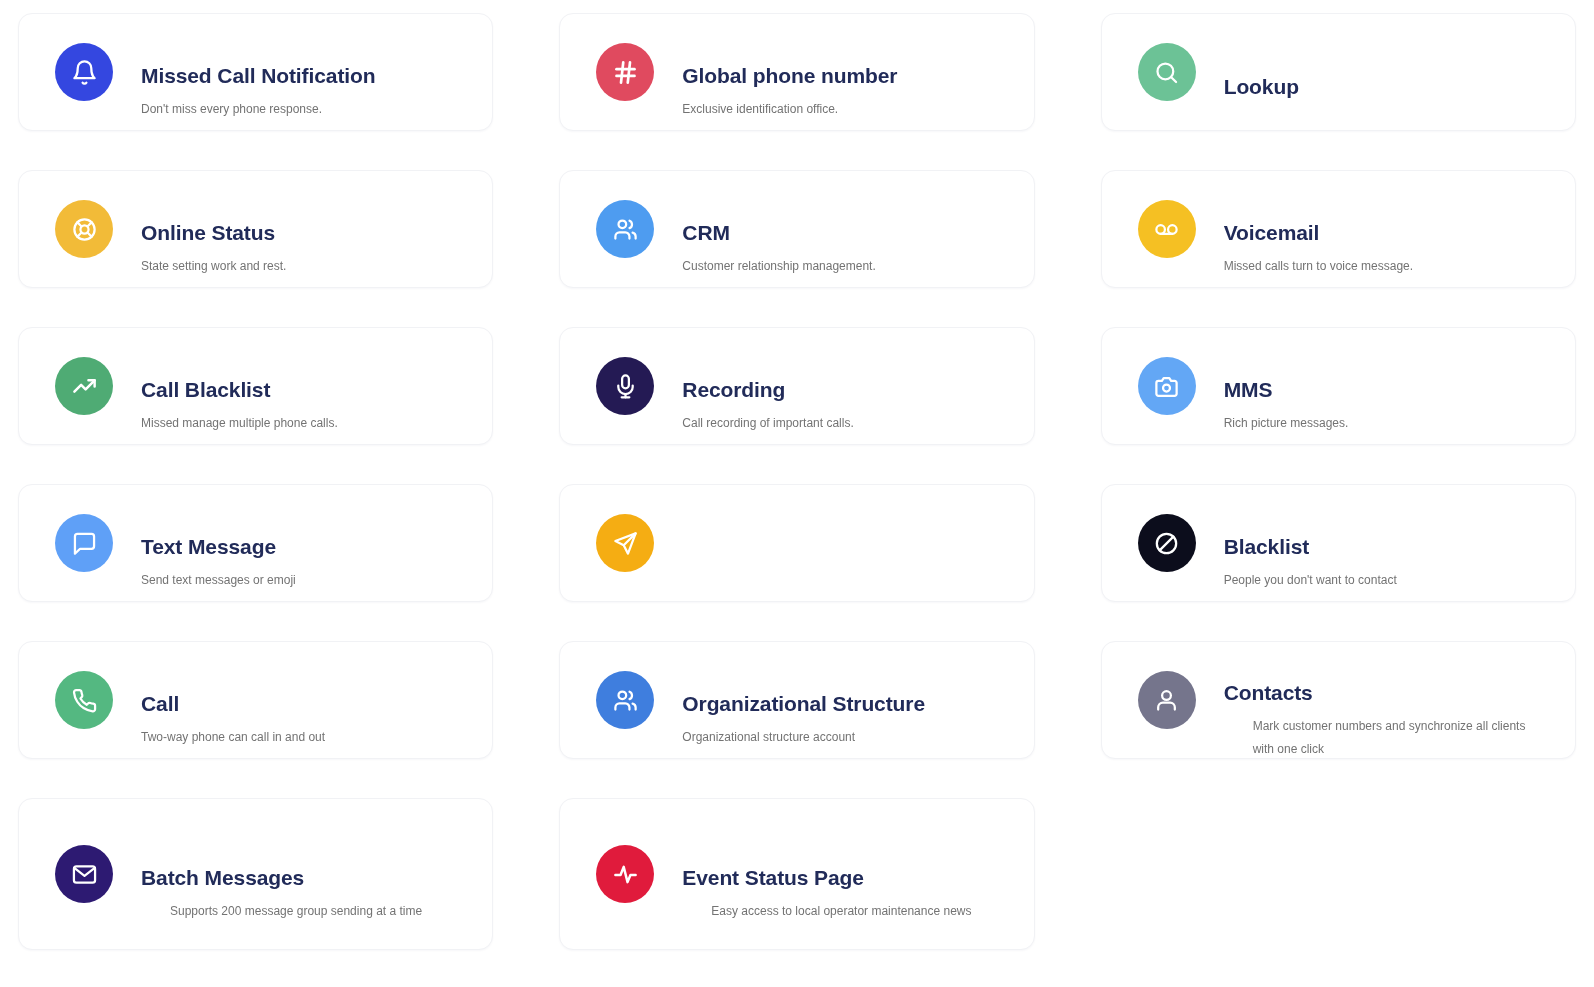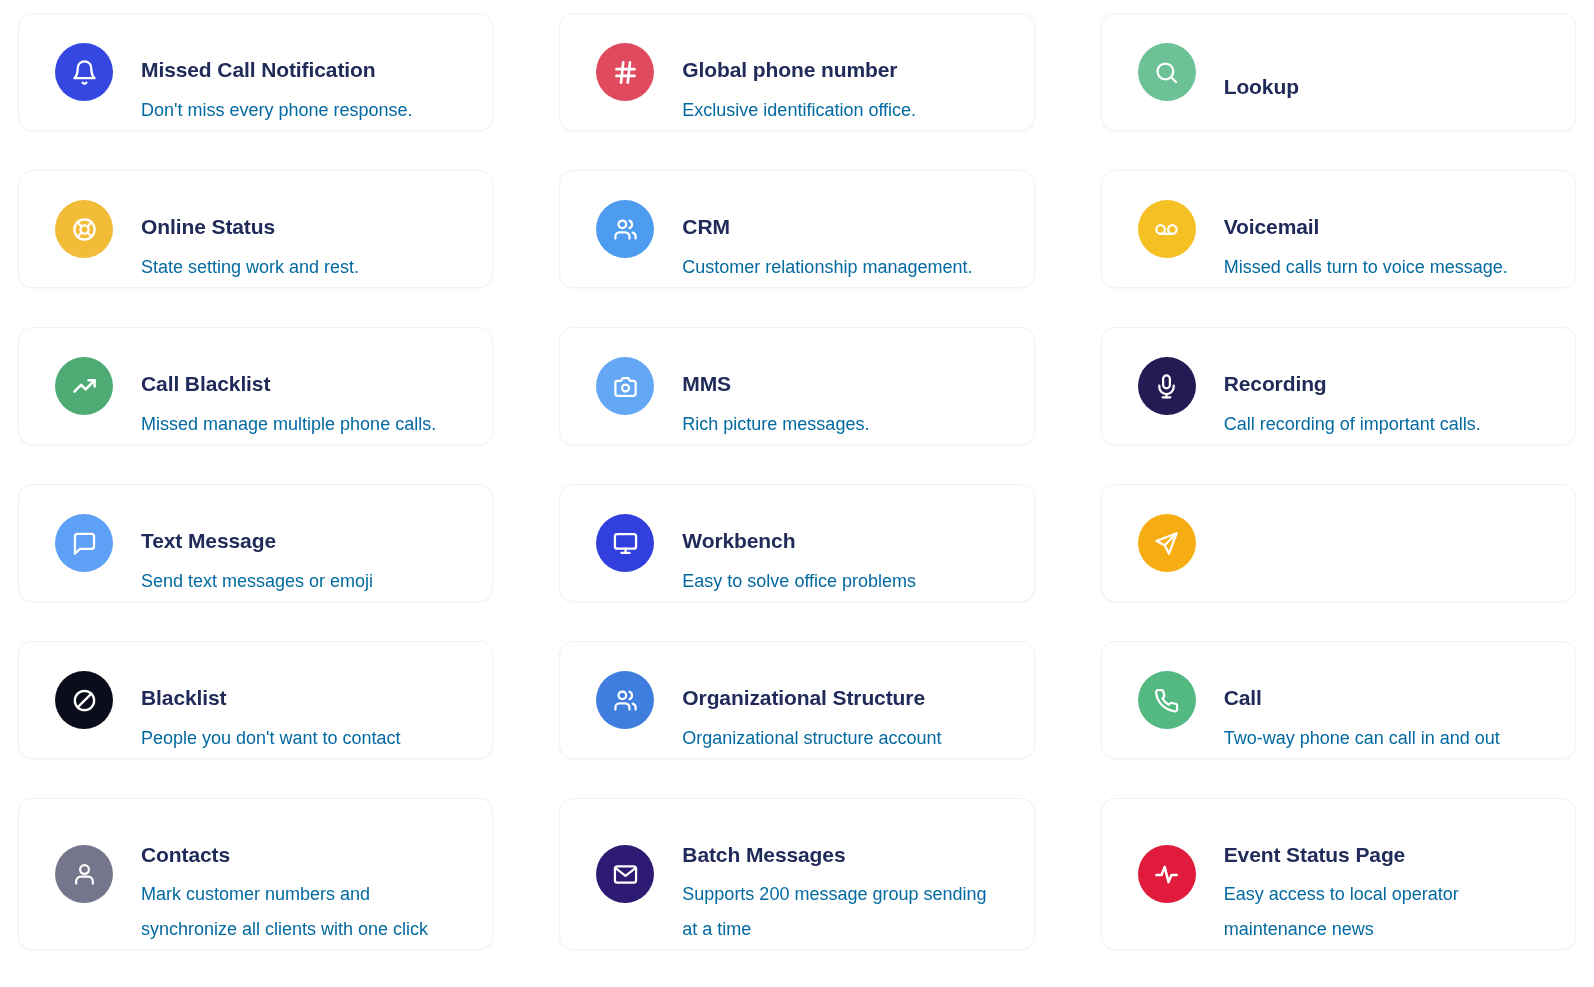--- a/index.html
+++ b/index.html
@@ -68,27 +68,27 @@
     font-weight: 700;
     color: #212b59;
     letter-spacing: -0.1px;
     line-height: 1.25;
     margin-bottom: 9px;
     white-space: nowrap;
     margin-top: 40px;
   }
 
   .card-desc {
-    font-size: 18px;
+    font-size: 12px;
     font-weight: 400;
-    color: #0369a1;
+    color: #737373;
     line-height: 1.9;
     max-width: 330px;
   }
-  .feature-card.tall .card-desc { max-width: 320px; }
+  .feature-card.tall .card-desc { max-width: 320px; margin-left: 29px; }
 </style>
 </head>
 <body>
 
 <div class="feature-grid">
     <div class="feature-card">
       <div class="card-icon" style="background:#3447e0">
         <svg viewBox="0 0 24 24" fill="none" stroke="#fff" stroke-width="2" stroke-linecap="round" stroke-linejoin="round">
           <path d="M18 8a6 6 0 1 0-12 0c0 7-3 9-3 9h18s-3-2-3-9"></path>
           <path d="M13.7 21a2 2 0 0 1-3.4 0"></path>
@@ -173,114 +173,101 @@
           <polyline points="3,16.5 9,10.5 13,14.5 21,6.5"></polyline>
           <polyline points="15.5,6.5 21,6.5 21,12"></polyline>
         </svg>
       </div>
       <div class="card-text">
         <div class="card-title">Call Blacklist</div>
         <div class="card-desc">Missed manage multiple phone calls.</div>
       </div>
     </div>
     <div class="feature-card">
-      <div class="card-icon" style="background:#63a7f5">
-        <svg viewBox="0 0 24 24" fill="none" stroke="#fff" stroke-width="2" stroke-linecap="round" stroke-linejoin="round">
-          <path d="M21 18.5a1.8 1.8 0 0 1-1.8 1.8H4.8A1.8 1.8 0 0 1 3 18.5V8.8A1.8 1.8 0 0 1 4.8 7h3.1l1.6-2.4h5l1.6 2.4h3.1A1.8 1.8 0 0 1 21 8.8z"></path>
-          <circle cx="12" cy="13.4" r="3.1"></circle>
-        </svg>
-      </div>
-      <div class="card-text">
-        <div class="card-title">MMS</div>
-        <div class="card-desc">Rich picture messages.</div>
-      </div>
-    </div>
-    <div class="feature-card">
       <div class="card-icon" style="background:#241a54">
         <svg viewBox="0 0 24 24" fill="none" stroke="#fff" stroke-width="2" stroke-linecap="round" stroke-linejoin="round">
           <rect x="9" y="2.2" width="6" height="11.4" rx="3"></rect>
           <path d="M5.6 11.2v1.2a6.4 6.4 0 0 0 12.8 0v-1.2"></path>
           <line x1="12" y1="18.8" x2="12" y2="21.6"></line>
           <line x1="8.6" y1="21.6" x2="15.4" y2="21.6"></line>
         </svg>
       </div>
       <div class="card-text">
         <div class="card-title">Recording</div>
         <div class="card-desc">Call recording of important calls.</div>
       </div>
     </div>
     <div class="feature-card">
+      <div class="card-icon" style="background:#63a7f5">
+        <svg viewBox="0 0 24 24" fill="none" stroke="#fff" stroke-width="2" stroke-linecap="round" stroke-linejoin="round">
+          <path d="M21 18.5a1.8 1.8 0 0 1-1.8 1.8H4.8A1.8 1.8 0 0 1 3 18.5V8.8A1.8 1.8 0 0 1 4.8 7h3.1l1.6-2.4h5l1.6 2.4h3.1A1.8 1.8 0 0 1 21 8.8z"></path>
+          <circle cx="12" cy="13.4" r="3.1"></circle>
+        </svg>
+      </div>
+      <div class="card-text">
+        <div class="card-title">MMS</div>
+        <div class="card-desc">Rich picture messages.</div>
+      </div>
+    </div>
+    <div class="feature-card">
       <div class="card-icon" style="background:#5fa0f7">
         <svg viewBox="0 0 24 24" fill="none" stroke="#fff" stroke-width="2" stroke-linecap="round" stroke-linejoin="round">
           <path d="M20.5 14.4a2.3 2.3 0 0 1-2.3 2.3H8.1L3.5 21V5.8a2.3 2.3 0 0 1 2.3-2.3h12.4a2.3 2.3 0 0 1 2.3 2.3z"></path>
         </svg>
       </div>
       <div class="card-text">
         <div class="card-title">Text Message</div>
         <div class="card-desc">Send text messages or emoji</div>
       </div>
     </div>
     <div class="feature-card">
-      <div class="card-icon" style="background:#3140dd">
-        <svg viewBox="0 0 24 24" fill="none" stroke="#fff" stroke-width="2" stroke-linecap="round" stroke-linejoin="round">
-          <rect x="2.6" y="3.6" width="18.8" height="13" rx="2"></rect>
-          <line x1="8.4" y1="20.4" x2="15.6" y2="20.4"></line>
-          <line x1="12" y1="16.6" x2="12" y2="20.4"></line>
-        </svg>
-      </div>
-      <div class="card-text">
-        <div class="card-title">Workbench</div>
-        <div class="card-desc">Easy to solve office problems</div>
-      </div>
-    </div>
-    <div class="feature-card">
       <div class="card-icon" style="background:#f5ad13">
         <svg viewBox="0 0 24 24" fill="none" stroke="#fff" stroke-width="2" stroke-linecap="round" stroke-linejoin="round">
           <path d="M21 3L10.4 13.6"></path>
           <path d="M21 3l-6.8 18-3.8-7.4L3 9.8z"></path>
         </svg>
       </div>
     </div>
     <div class="feature-card">
       <div class="card-icon" style="background:#0c0d1c">
         <svg viewBox="0 0 24 24" fill="none" stroke="#fff" stroke-width="2" stroke-linecap="round" stroke-linejoin="round">
           <circle cx="12" cy="12" r="8.6"></circle>
           <line x1="5.9" y1="18.1" x2="18.1" y2="5.9"></line>
         </svg>
       </div>
       <div class="card-text">
         <div class="card-title">Blacklist</div>
         <div class="card-desc">People you don't want to contact</div>
+      </div>
+    </div>
+    <div class="feature-card">
+      <div class="card-icon" style="background:#54b881">
+        <svg viewBox="0 0 24 24" fill="none" stroke="#fff" stroke-width="2" stroke-linecap="round" stroke-linejoin="round">
+          <path d="M21.4 16.9v2.8a1.9 1.9 0 0 1-2.1 1.9 18.6 18.6 0 0 1-8.1-2.9 18.3 18.3 0 0 1-5.6-5.6A18.6 18.6 0 0 1 2.7 4.9 1.9 1.9 0 0 1 4.6 2.8h2.8a1.9 1.9 0 0 1 1.9 1.6c.12.9.34 1.79.66 2.63a1.9 1.9 0 0 1-.43 2L8.4 10.2a15 15 0 0 0 5.6 5.6l1.17-1.17a1.9 1.9 0 0 1 2-.43c.84.32 1.73.54 2.63.66a1.9 1.9 0 0 1 1.6 1.94z"></path>
+        </svg>
+      </div>
+      <div class="card-text">
+        <div class="card-title">Call</div>
+        <div class="card-desc">Two-way phone can call in and out</div>
       </div>
     </div>
     <div class="feature-card">
       <div class="card-icon" style="background:#3f7ede">
         <svg viewBox="0 0 24 24" fill="none" stroke="#fff" stroke-width="2" stroke-linecap="round" stroke-linejoin="round">
           <path d="M15.5 20v-1.8a3.6 3.6 0 0 0-3.6-3.6H6.6A3.6 3.6 0 0 0 3 18.2V20"></path>
           <circle cx="9.2" cy="7.4" r="3.4"></circle>
           <path d="M21 20v-1.8a3.6 3.6 0 0 0-2.7-3.5"></path>
           <path d="M15.6 4.2a3.6 3.6 0 0 1 0 6.6"></path>
         </svg>
       </div>
       <div class="card-text">
         <div class="card-title">Organizational Structure</div>
         <div class="card-desc">Organizational structure account</div>
       </div>
     </div>
-    <div class="feature-card">
-      <div class="card-icon" style="background:#54b881">
-        <svg viewBox="0 0 24 24" fill="none" stroke="#fff" stroke-width="2" stroke-linecap="round" stroke-linejoin="round">
-          <path d="M21.4 16.9v2.8a1.9 1.9 0 0 1-2.1 1.9 18.6 18.6 0 0 1-8.1-2.9 18.3 18.3 0 0 1-5.6-5.6A18.6 18.6 0 0 1 2.7 4.9 1.9 1.9 0 0 1 4.6 2.8h2.8a1.9 1.9 0 0 1 1.9 1.6c.12.9.34 1.79.66 2.63a1.9 1.9 0 0 1-.43 2L8.4 10.2a15 15 0 0 0 5.6 5.6l1.17-1.17a1.9 1.9 0 0 1 2-.43c.84.32 1.73.54 2.63.66a1.9 1.9 0 0 1 1.6 1.94z"></path>
-        </svg>
-      </div>
-      <div class="card-text">
-        <div class="card-title">Call</div>
-        <div class="card-desc">Two-way phone can call in and out</div>
-      </div>
-    </div>
     <div class="feature-card tall">
       <div class="card-icon" style="background:#75758c">
         <svg viewBox="0 0 24 24" fill="none" stroke="#fff" stroke-width="2" stroke-linecap="round" stroke-linejoin="round">
           <path d="M19.4 20v-1.9a4.2 4.2 0 0 0-4.2-4.2H8.8a4.2 4.2 0 0 0-4.2 4.2V20"></path>
           <circle cx="12" cy="7.6" r="3.9"></circle>
         </svg>
       </div>
       <div class="card-text">
         <div class="card-title">Contacts</div>
         <div class="card-desc">Mark customer numbers and synchronize all clients with one click</div>

